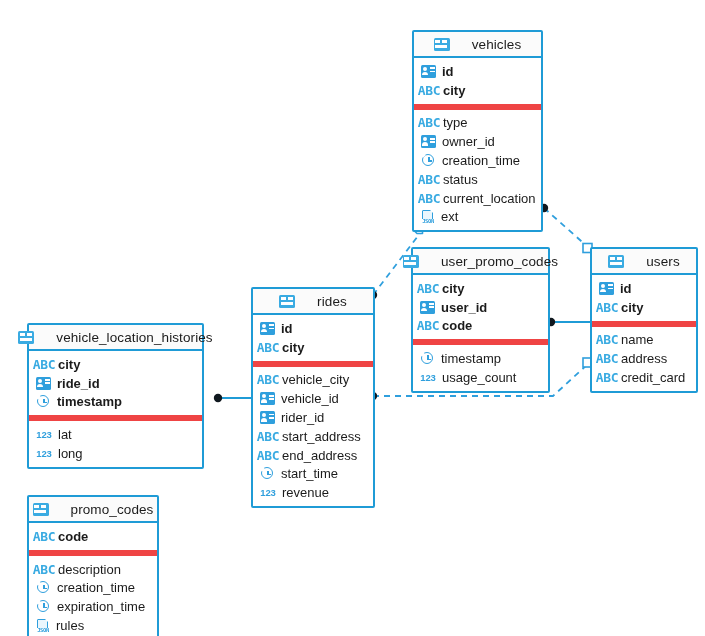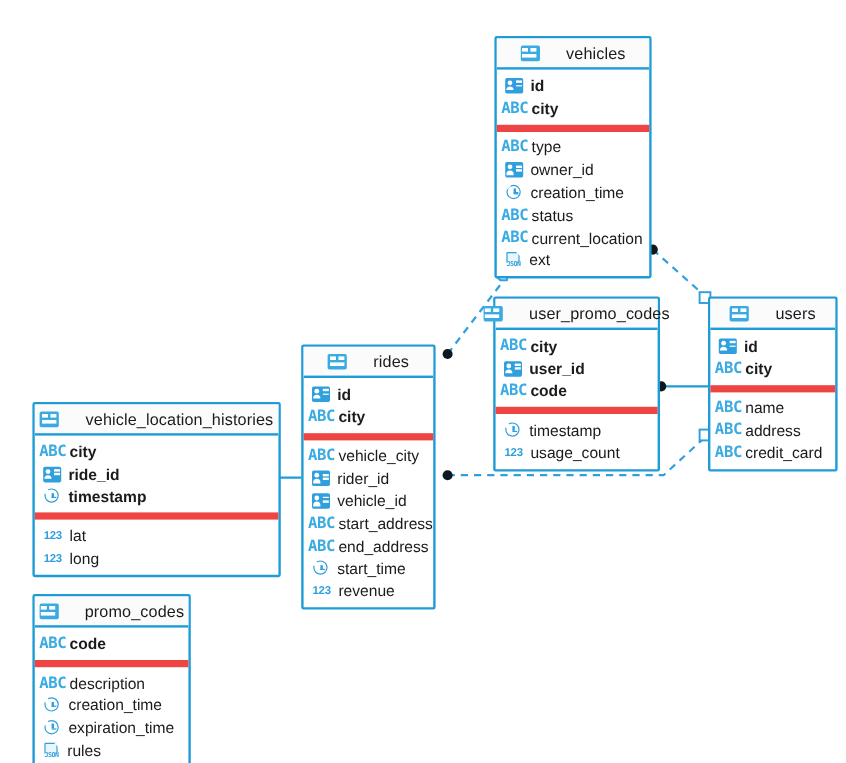--- a/index.html
+++ b/index.html
@@ -342,21 +342,21 @@
         <div class="col">
           <span class="ic-abc">ABC</span>
           <span class="col-name">address</span>
         </div>
         <div class="col">
           <span class="ic-abc">ABC</span>
           <span class="col-name">credit_card</span>
         </div>
       </div>
     </div>
-    <div class="table-node" style="left: 251px; top: 287px; width: 112px;">
+    <div class="table-node" style="left: 251px; top: 287px; width: 124px;">
       <div class="tbl-header">
         <span class="ic-grid">
           <i></i>
         </span>
         <span class="tbl-title">rides</span>
       </div>
       <div class="sec pk">
         <div class="col key">
           <span class="ic-id">
             <span class="hd"></span>
@@ -376,30 +376,30 @@
           <span class="ic-abc">ABC</span>
           <span class="col-name">vehicle_city</span>
         </div>
         <div class="col">
           <span class="ic-id">
             <span class="hd"></span>
             <span class="bd"></span>
             <span class="l1"></span>
             <span class="l2"></span>
           </span>
+          <span class="col-name">vehicle_id</span>
+        </div>
+        <div class="col">
+          <span class="ic-id">
+            <span class="hd"></span>
+            <span class="bd"></span>
+            <span class="l1"></span>
+            <span class="l2"></span>
+          </span>
           <span class="col-name">rider_id</span>
-        </div>
-        <div class="col">
-          <span class="ic-id">
-            <span class="hd"></span>
-            <span class="bd"></span>
-            <span class="l1"></span>
-            <span class="l2"></span>
-          </span>
-          <span class="col-name">vehicle_id</span>
         </div>
         <div class="col">
           <span class="ic-abc">ABC</span>
           <span class="col-name">start_address</span>
         </div>
         <div class="col">
           <span class="ic-abc">ABC</span>
           <span class="col-name">end_address</span>
         </div>
         <div class="col">
@@ -410,21 +410,21 @@
             <span class="tick"></span>
           </span>
           <span class="col-name">start_time</span>
         </div>
         <div class="col">
           <span class="ic-num">123</span>
           <span class="col-name">revenue</span>
         </div>
       </div>
     </div>
-    <div class="table-node" style="left: 27px; top: 335px; width: 207px;">
+    <div class="table-node" style="left: 27px; top: 323px; width: 177px;">
       <div class="tbl-header">
         <span class="ic-grid">
           <i></i>
         </span>
         <span class="tbl-title">vehicle_location_histories</span>
       </div>
       <div class="sec pk">
         <div class="col key">
           <span class="ic-abc">ABC</span>
           <span class="col-name">city</span>

